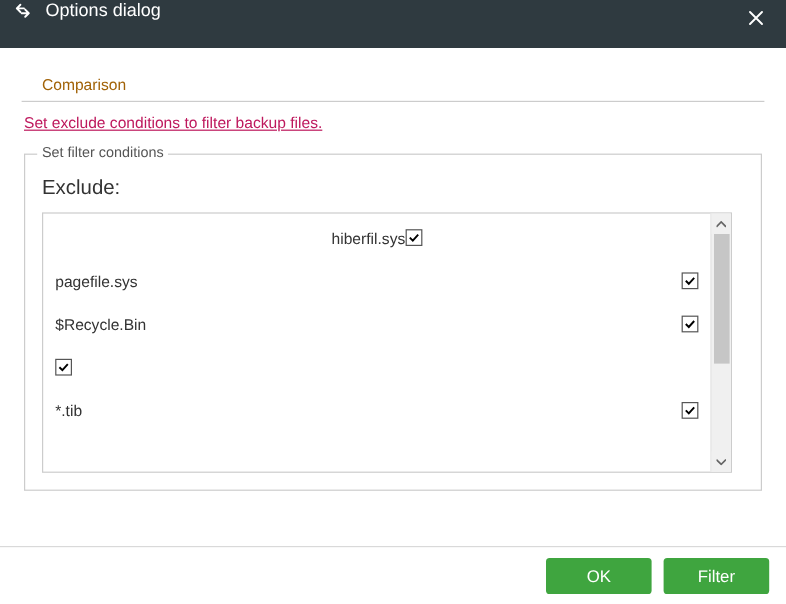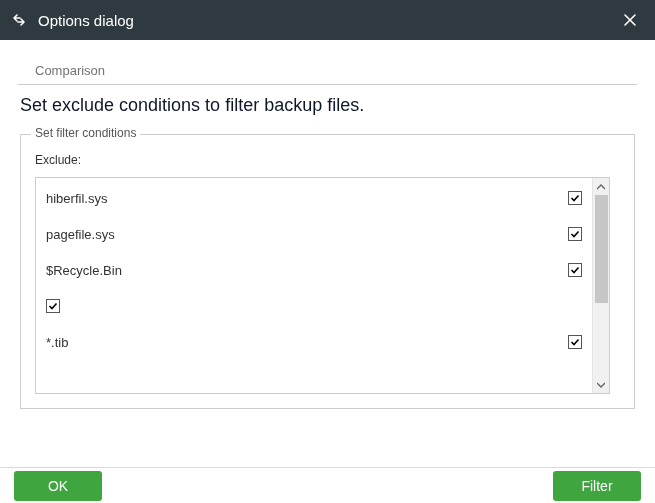--- a/index.html
+++ b/index.html
@@ -12,21 +12,20 @@
     width: 655px;
     height: 503px;
     overflow: hidden;
     position: relative;
   }
   .titlebar {
     background: #2f3a40;
     color: #fff;
     height: 40px;
     display: flex;
-    align-items: center;
     padding: 0 10px;
   }
   .titlebar .app-icon {
     width: 18px; height: 18px;
     margin-right: 10px;
     display: flex; align-items: center; justify-content: center;
   }
   .titlebar .title {
     font-size: 15px;
     flex: 1;
@@ -40,73 +39,74 @@
     padding: 16px 18px 0 18px;
   }
   .tabs {
     display: flex;
     border-bottom: 1px solid #ccc;
     margin-bottom: 10px;
   }
   .tab {
     padding: 6px 16px;
     font-size: 13px;
-    color: #737373;
+    color: #a16207;
     cursor: pointer;
     border: 1px solid transparent;
     margin-bottom: -1px;
     background: transparent;
   }
   .tab.active {
     border: 1px solid #ccc;
     border-bottom: 1px solid #fff;
     background: #fff;
     border-radius: 2px 2px 0 0;
   }
   .description {
-    font-size: 18px;
-    color: #0f172a;
+    font-size: 13px;
+    color: #be185d;
     margin: 6px 0 18px 2px;
+    text-decoration: underline;
   }
   .fieldset {
     border: 1px solid #ccc;
     position: relative;
     padding: 18px 24px 14px 14px;
     margin: 0 2px;
   }
   .fieldset .legend {
     position: absolute;
     top: -9px; left: 10px;
     background: #fff;
     padding: 0 4px;
     font-size: 12px;
     color: #555;
   }
   .exclude-label {
-    font-size: 12px;
+    font-size: 17px;
     color: #333;
     margin-bottom: 10px;
   }
   .listwrap {
     display: flex;
     border: 1px solid #ccc;
   }
   .list {
     flex: 1;
     height: 215px;
     overflow: hidden;
   }
   .row {
     display: flex;
     align-items: center;
     justify-content: space-between;
     padding: 0 10px;
     height: 36px;
   }
-  .row:first-child { margin-top: 2px; }
+  .row:first-child { margin-top: 2px; justify-content: center; }
   .row .name {
     color: #333;
     font-size: 13px;
   }
   .row .cb {
     width: 14px; height: 14px;
     border: 1px solid #555;
     display: flex; align-items: center; justify-content: center;
     cursor: pointer;
     background: #fff;
@@ -127,24 +127,24 @@
   .scrollbar .sbtn.top { top: 0; }
   .scrollbar .sbtn.bot { bottom: 0; }
   .scrollbar .thumb {
     position: absolute; left: 2px; width: 13px;
     top: 17px; bottom: 90px;
     background: #c6c6c6;
   }
   .footer {
     position: absolute;
     bottom: 0; left: 0; right: 0;
-    height: 36px;
+    height: 48px;
     border-top: 1px solid #d9d9d9;
     display: flex;
-    justify-content: space-between;
+    justify-content: flex-end;
     align-items: center;
     padding: 0 14px;
     gap: 10px;
     background: #fff;
   }
   .btn {
     min-width: 88px;
     height: 30px;
     border: none;
     border-radius: 3px;

